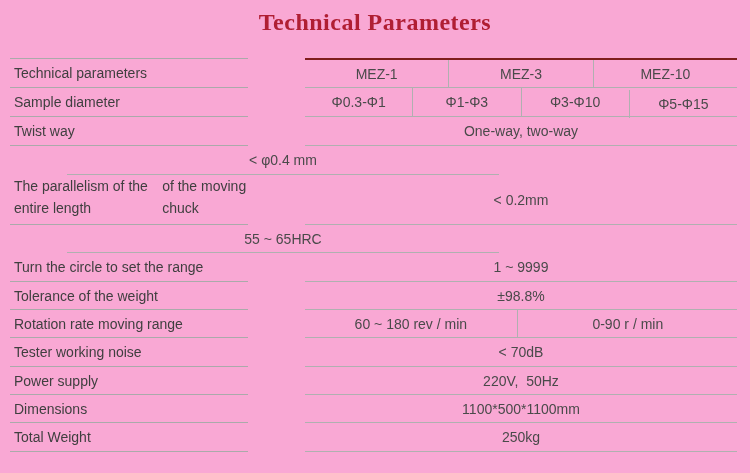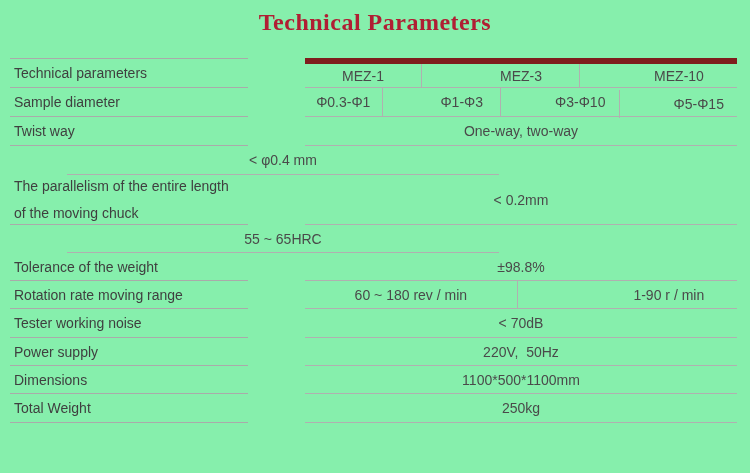--- a/index.html
+++ b/index.html
@@ -1,19 +1,19 @@
 <!DOCTYPE html>
 <html><head>
 <meta charset="utf-8">
 <style>
   html,body{margin:0;padding:0;background:#ffffff;}
   .page{
     position:relative;
     width:750px;height:473px;
-    background:#86efac;
+    background:#f9a8d4;
     font-family:"Liberation Sans","DejaVu Sans",sans-serif;
     overflow:hidden;
   }
   .title{
     padding-top:9px;
     text-align:center;
     font-family:"Liberation Serif","DejaVu Serif",serif;
     font-weight:bold;
     font-size:24px;
     color:#b01e33;
@@ -28,38 +28,38 @@
   .h30{height:30px}.h29{height:29px}.h28{height:28px}.h50{height:50px}
   .lcell{
     width:238px;
     box-sizing:border-box;
     border-bottom:1px solid #aaaaaa;
     display:flex;align-items:center;
     padding-left:4px;
     color:#3f3f3f;
     font-size:14px;
   }
-  .lcell.multi{flex-direction:column;align-items:flex-start;justify-content:space-between;line-height:22px;}
+  .lcell.multi{align-items:flex-start;justify-content:center;line-height:22px;}
   .gapcol{width:57px;}
   .rcell{
     width:432px;
     box-sizing:border-box;
     border-bottom:1px solid #b0b0b0;
     display:flex;align-items:stretch;
     color:#4a4a4a;
     font-size:14px;
   }
   .top .lcell{border-top:1px solid #aaaaaa;}
-  .top .rcell{border-top:6px solid #7f1d1d;}
+  .top .rcell{border-top:2px solid #7f1d1d;}
   .vcell{
     flex:1;
     display:flex;align-items:center;justify-content:center;
     white-space:nowrap;
   }
-  .vcell + .vcell{border-left:1px solid #b0b0b0;padding-left:41px;}
+  .vcell + .vcell{border-left:1px solid #b0b0b0;}
   .vcell.w49{flex:0 0 49%;text-align:right;}
   .vcell.w51{flex:0 0 51%;}
   .dz{transform:translateY(2px);}
 </style>
 </head>
 <body>
 
 <div class="page">
 
   <div class="title">Technical Parameters</div>
@@ -113,35 +113,42 @@
       </div>
     </div>
 
     <div class="trow h28">
       <div class="gapcol"></div>
       <div class="rcell">
         <div class="vcell">55 ~ 65HRC</div>
       </div>
     </div>
 
+    <div class="trow h29">
+      <div class="lcell">Turn the circle to set the range</div>
+      <div class="gapcol"></div>
+      <div class="rcell">
+        <div class="vcell">1 ~ 9999</div>
+      </div>
+    </div>
 
     <div class="trow h28">
       <div class="lcell">Tolerance of the weight</div>
       <div class="gapcol"></div>
       <div class="rcell">
         <div class="vcell">±98.8%</div>
       </div>
     </div>
 
     <div class="trow h28">
       <div class="lcell">Rotation rate moving range</div>
       <div class="gapcol"></div>
       <div class="rcell">
         <div class="vcell w49">60 ~ 180 rev / min</div>
-        <div class="vcell w51">1-90 r / min</div>
+        <div class="vcell w51">0-90 r / min</div>
       </div>
     </div>
 
     <div class="trow h29">
       <div class="lcell">Tester working noise</div>
       <div class="gapcol"></div>
       <div class="rcell">
         <div class="vcell">&lt; 70dB</div>
       </div>
     </div>

